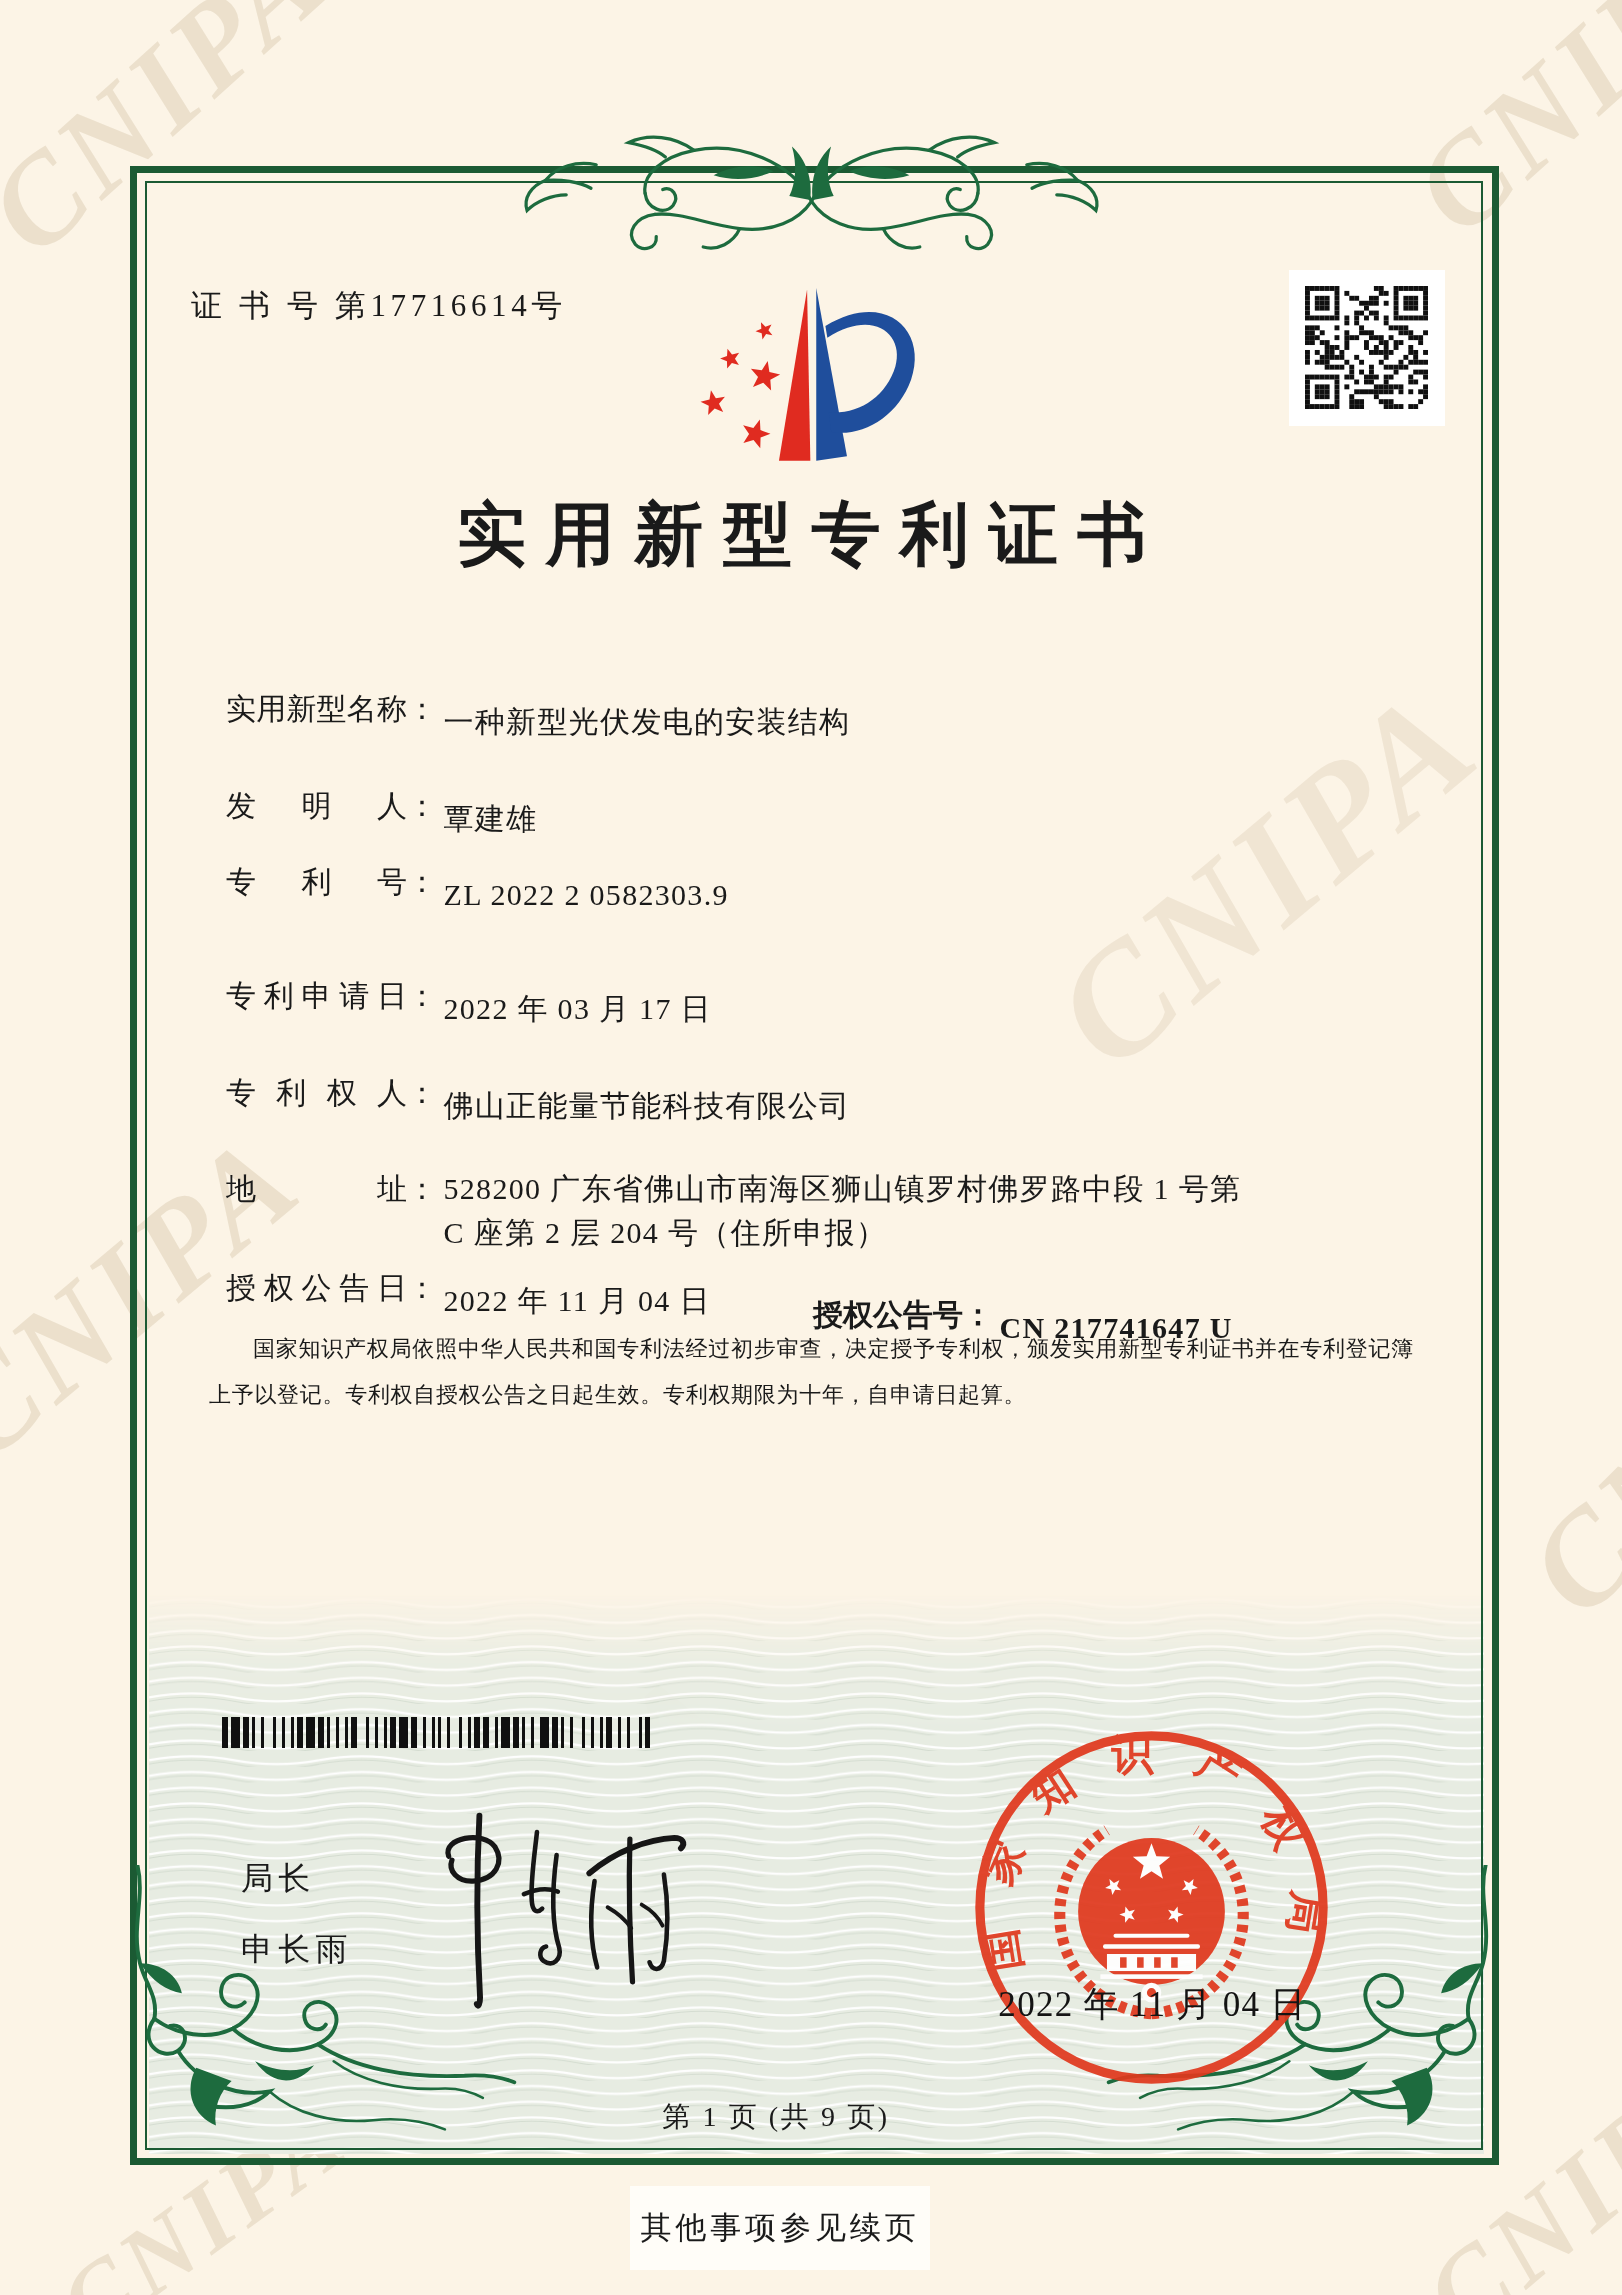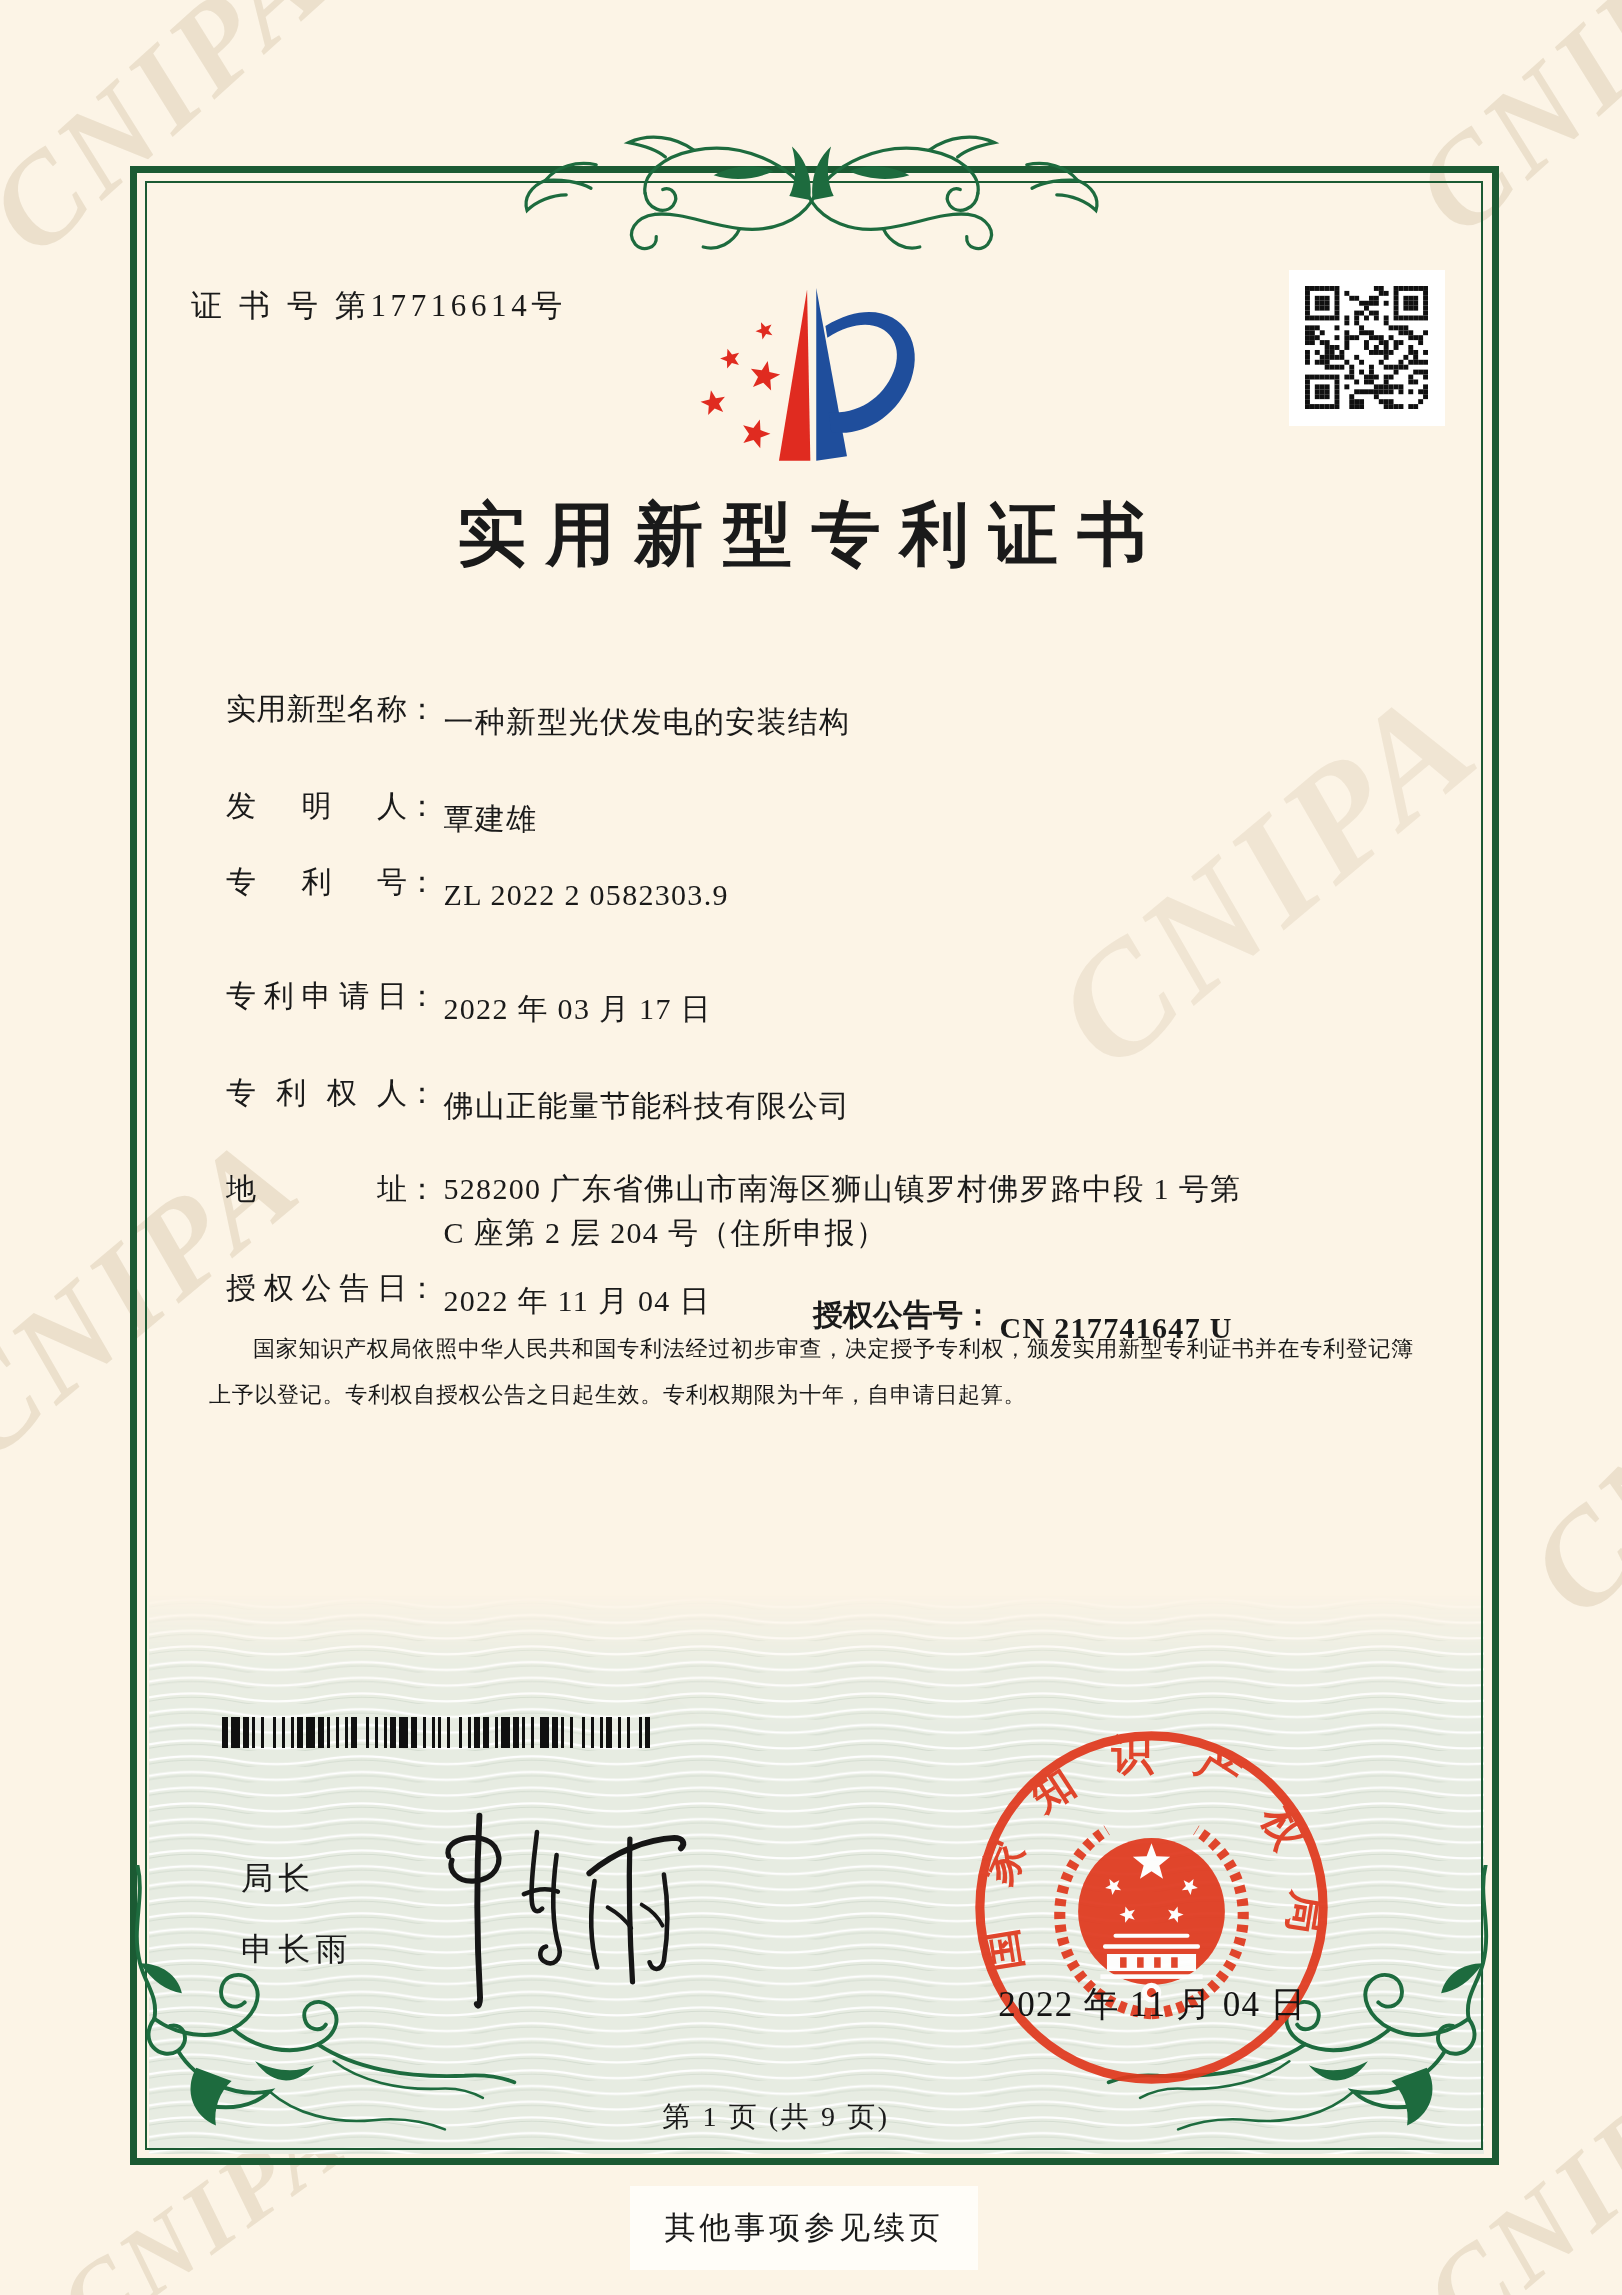--- a/index.html
+++ b/index.html
@@ -51,21 +51,21 @@
   
   .barcode{position:absolute;left:222px;top:1717px;width:428px;height:31px;font-size:0;overflow:hidden;white-space:nowrap;}
   
   .signer-title{position:absolute;left:241px;top:1857px;font-size:32px;letter-spacing:5.2px;font-family:"Liberation Sans","DejaVu Sans",sans-serif;}
   .signer-name{position:absolute;left:241px;top:1928px;font-size:32px;letter-spacing:5.2px;font-family:"Liberation Sans","DejaVu Sans",sans-serif;}
   
   .sealwrap{position:absolute;left:972px;top:1728px;width:359px;height:359px;opacity:0.93;}
   .sealdate{position:absolute;left:979px;top:1981px;width:347px;text-align:center;font-size:35px;letter-spacing:1.3px;color:#141414;}
   
   .pagefoot{position:absolute;left:622px;top:2098px;width:308px;text-align:center;font-size:28px;letter-spacing:2.6px;}
-  .contbox{position:absolute;left:630px;top:2186px;width:348px;height:84px;background:#fffdf8;}
+  .contbox{position:absolute;left:630px;top:2186px;width:300px;height:84px;background:#fffdf8;}
   .contbox div{width:100%;height:100%;display:flex;align-items:center;justify-content:center;font-size:31px;letter-spacing:3.9px;}
   .orn{position:absolute;pointer-events:none;}
 </style>
 </head>
 <body>
 
 <div class="wm" style="left:-39px;top:177px;font-size:124px;transform:rotate(-42deg);">CNIPA</div>
 <div class="wm" style="left:1387px;top:157px;font-size:124px;transform:rotate(-42deg);">CNIPA</div>
 <div class="wm" style="left:1021px;top:968px;font-size:154px;transform:rotate(-40deg);color:rgba(200,178,146,0.22);">CNIPA</div>
 <div class="wm" style="left:-92px;top:1374px;font-size:131px;transform:rotate(-40deg);">CNIPA</div>

